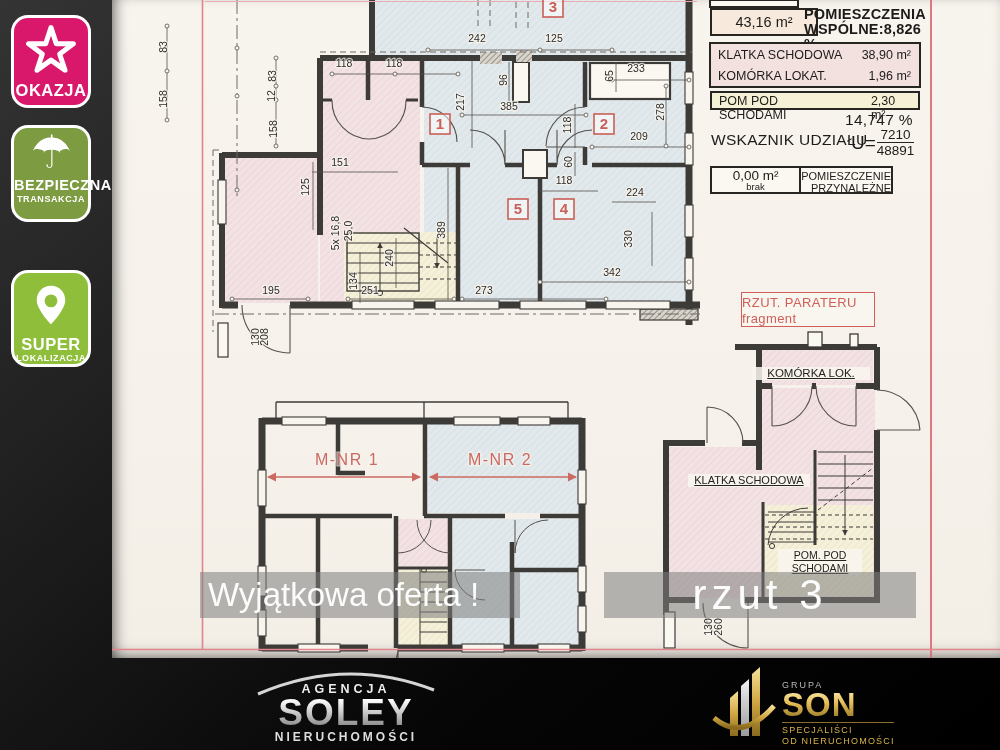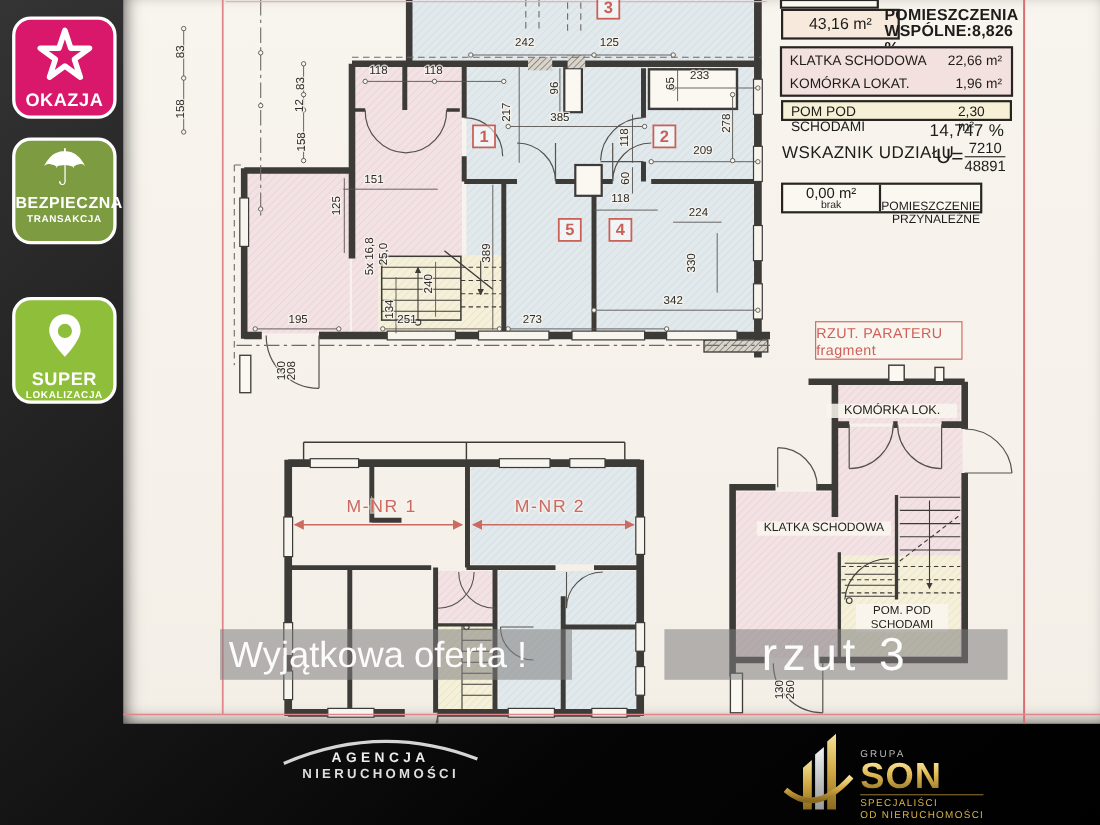--- a/index.html
+++ b/index.html
@@ -29,32 +29,32 @@
   .box-c .row{position:absolute;left:7px;right:8px;top:1px;display:flex;justify-content:space-between;gap:32px;}
   .pct{left:845px;top:111px;width:80px;font-size:15.5px;letter-spacing:.3px;}
   .wsk{left:711px;top:131px;width:160px;font-size:15.5px;letter-spacing:.3px;}
   .frac{left:851px;top:127px;display:flex;align-items:center;}
   .frac .u{font-size:19px;}
   .frac .col{font-size:13.5px;text-align:center;margin-left:1px;}
   .frac .num{border-bottom:1.6px solid #262522;padding:0 2px;}
   .box-d{left:710px;top:166px;width:183px;height:28px;background:#fbf8f2;display:flex;}
   .box-d .cell-l{width:88px;border-right:2px solid #262522;text-align:center;font-size:13.5px;line-height:15px;}
   .box-d .cell-l .sub{font-size:9.5px;line-height:8px;}
-  .box-d .cell-r{flex:1;text-align:right;font-size:11px;line-height:12px;padding-top:14px;}
+  .box-d .cell-r{flex:1;text-align:right;font-size:11px;line-height:12px;padding-top:2px;}
   
   .fr-title{left:741px;top:292px;width:134px;height:35px;border:1.7px solid #cf5f58;color:#cf5f58;
     text-align:left;font-size:13px;line-height:16px;letter-spacing:.4px;background:rgba(252,249,243,.55);box-sizing:border-box;padding-top:2px;}
-  .fr-label{font-size:11.5px;color:#24231f;background:rgba(249,246,239,.85);text-align:center;line-height:13px;}
+  .fr-label{font-size:11.5px;color:#24231f;background:rgba(249,246,239,.85);text-align:center;line-height:13px;text-decoration:underline;}
   
   .wm{position:absolute;top:572px;height:46px;background:rgba(125,125,125,.55);color:#fcfcfc;
       display:flex;align-items:center;overflow:hidden;}
   .wm1{left:200px;width:312px;font-size:33px;padding-left:8px;}
   .wm2{left:604px;width:312px;font-size:42px;justify-content:center;letter-spacing:5px;}
   
-  .badge{position:absolute;left:11px;width:95px;border:3px solid #fff;border-radius:17px;color:#fff;
+  .badge{position:absolute;left:11px;width:80px;border:3px solid #fff;border-radius:17px;color:#fff;
          text-align:center;box-sizing:border-box;}
   .badge .blabel{font-weight:bold;font-size:16.5px;letter-spacing:.5px;line-height:18px;}
   .badge .bsub{font-weight:bold;font-size:9px;letter-spacing:.6px;line-height:10px;}
   .b1{top:15px;height:93px;}
   .b2{top:125px;height:97px;}
   .b3{top:238px;height:97px;}
   .umb{font-family:"DejaVu Sans",sans-serif;font-size:46px;line-height:48px;}
   
   .soley{position:absolute;left:250px;top:666px;width:192px;text-align:center;color:#e6e6e6;}
   .soley .arc{position:absolute;left:0;top:0;width:192px;height:30px;}
@@ -357,21 +357,21 @@
 
   <div>
     <div class="pabs ibox box-a">43,16 m²</div>
     <div class="pabs label-a">
       <div>POMIESZCZENIA</div>
       <div>WSPÓLNE:8,826 %</div>
     </div>
     <div class="pabs ibox box-b">
       <div class="row" style="top:4px">
         <span>KLATKA SCHODOWA</span>
-          <span>22,66 m²</span>
+          <span>38,90 m²</span>
       </div>
       <div class="row" style="top:25px">
         <span>KOMÓRKA  LOKAT.</span>
           <span>1,96 m²</span>
       </div>
     </div>
     <div class="pabs ibox box-c">
       <div class="row">
           <span>POM POD SCHODAMI</span>
           <span>2,30 m²</span>
@@ -430,20 +430,21 @@
     </svg>
     <div class="blabel">SUPER</div>
     <div class="bsub">LOKALIZACJA</div>
   </div>
 
   <div class="soley">
     <svg class="arc" viewBox="0 0 192 30">
       <path d="M8 28 Q96 -10 184 24" stroke="#d5d5d5" stroke-width="3" fill="none"></path>
     </svg>
     <div class="top">AGENCJA</div>
+    <div class="main">SOLEY</div>
     <div class="bot">NIERUCHOMOŚCI</div>
   </div>
 
   <div class="son">
     <svg width="64" height="80" viewBox="0 0 64 80">
       <defs>
         <linearGradient id="gold" x1="0" y1="0" x2="0" y2="1">
           <stop offset="0" stop-color="#f6e29a"></stop>
             <stop offset=".5" stop-color="#d1a842"></stop>
             <stop offset="1" stop-color="#8a6a1f"></stop>

